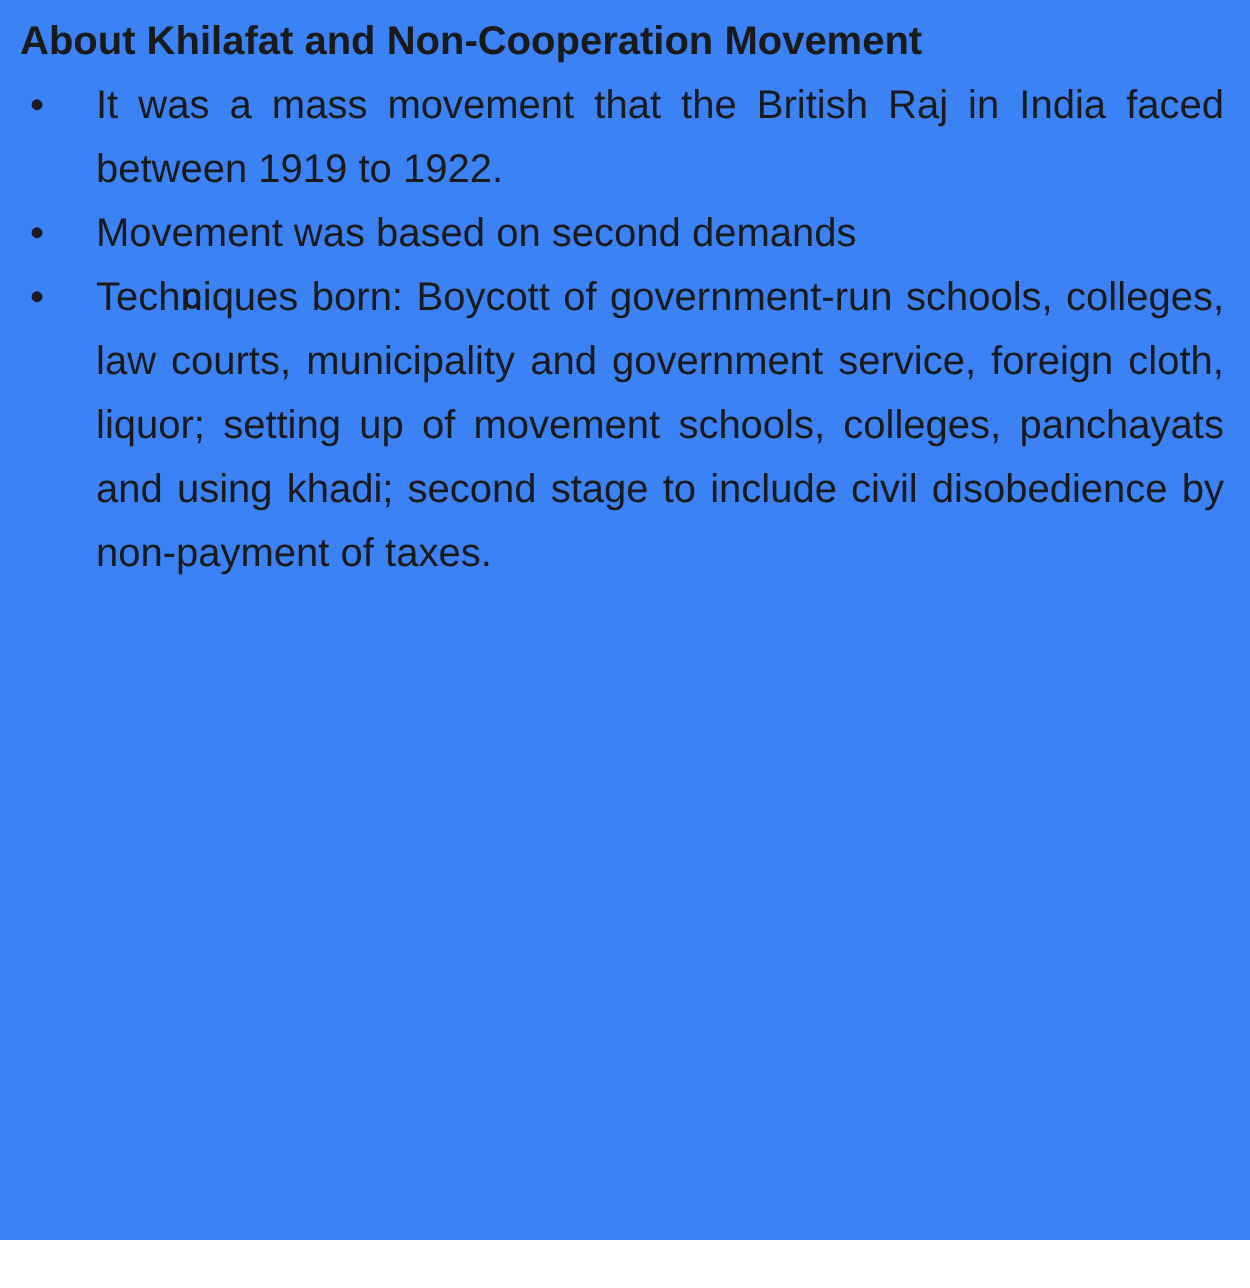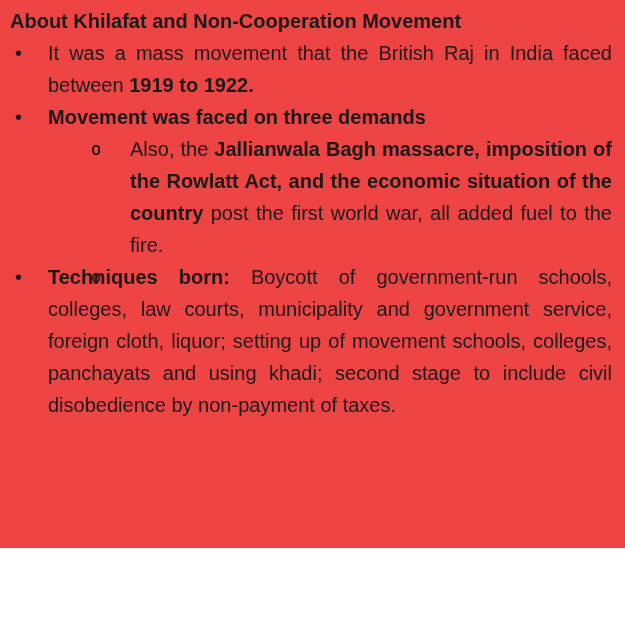--- a/index.html
+++ b/index.html
@@ -1,20 +1,20 @@
 <!DOCTYPE html>
 <html><head>
 <meta charset="utf-8">
 <style>
   html, body { margin: 0; padding: 0; }
   .page {
     width: 625px;
-    height: 548px;
+    height: 620px;
     box-sizing: border-box;
-    background: #ef4444;
+    background: #3b82f6;
     color: #1a1a1a;
     font-family: "Liberation Sans", sans-serif;
     font-size: 20px;
     line-height: 32px;
     padding: 5px 13px 0 10px;
     overflow: hidden;
   }
   .heading {
     margin: 0;
     font-size: 20px;
@@ -23,46 +23,45 @@
   }
   .li { position: relative; }
   .li .text { margin: 0; text-align: justify; }
   .l1 { padding-left: 38px; }
   .l1 > .marker { position: absolute; left: 5px; top: 0; }
   .l2 { padding-left: 120px; }
   .l2 > .marker { position: absolute; left: 81px; top: 0; }
   .marker { font-weight: 400; }
   .marker.disc { font-size: 20px; }
   .marker.circle { font-size: 17px; font-family: "DejaVu Sans Mono", monospace; }
-  .b { font-weight: 700; }
+  .b { font-weight: 400; }
 </style>
 </head>
 <body>
 
 <div class="page">
 
   <h1 class="heading">About Khilafat and Non-Cooperation Movement</h1>
 
   <div class="li l1">
     <span class="marker disc">•</span>
     <p class="text"><span>It was a mass movement that the British Raj in India faced between </span><span class="b">1919 to 1922.</span></p>
   </div>
 
   <div class="li l1">
     <span class="marker disc">•</span>
-    <p class="text"><span class="b">Movement was faced on three demands</span></p>
+    <p class="text"><span class="b">Movement was based on second demands</span></p>
   </div>
 
   <div class="li l2">
     <span class="marker circle">o</span>
   </div>
 
   <div class="li l2">
     <span class="marker circle">o</span>
-    <p class="text"><span>Also, the </span><span class="b">Jallianwala Bagh massacre, imposition of the Rowlatt Act, and the economic situation of the country</span><span> post the first world war, all added fuel to the fire.</span></p>
   </div>
 
   <div class="li l2">
     <span class="marker circle">o</span>
   </div>
 
   <div class="li l1">
     <span class="marker disc">•</span>
     <p class="text"><span class="b">Techniques born:</span><span> Boycott of government-run schools, colleges, law courts, municipality and government service, foreign cloth, liquor; setting up of movement schools, colleges, panchayats and using khadi; second stage to include civil disobedience by non-payment of taxes.</span></p>
   </div>

